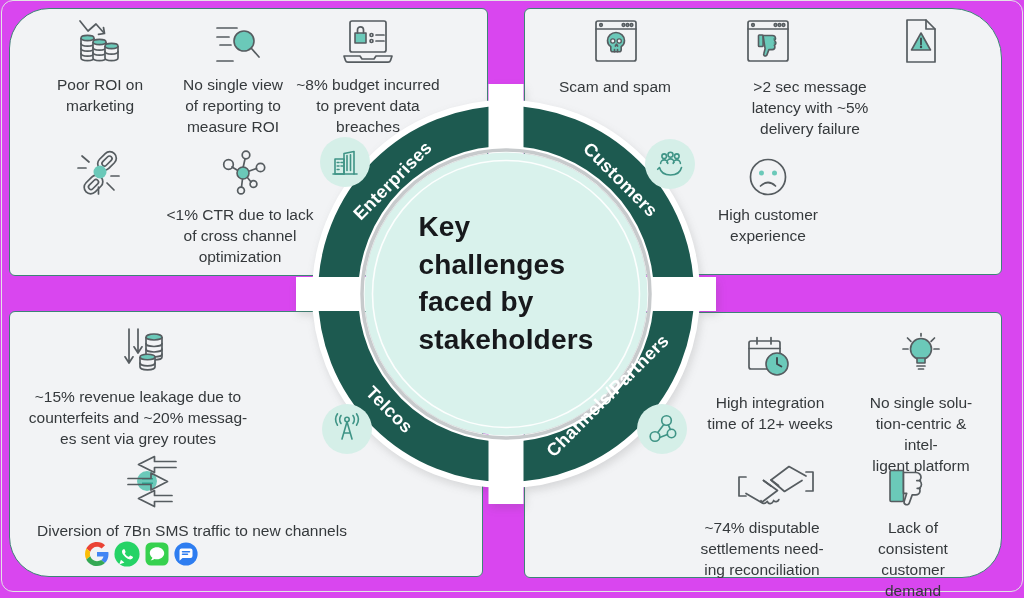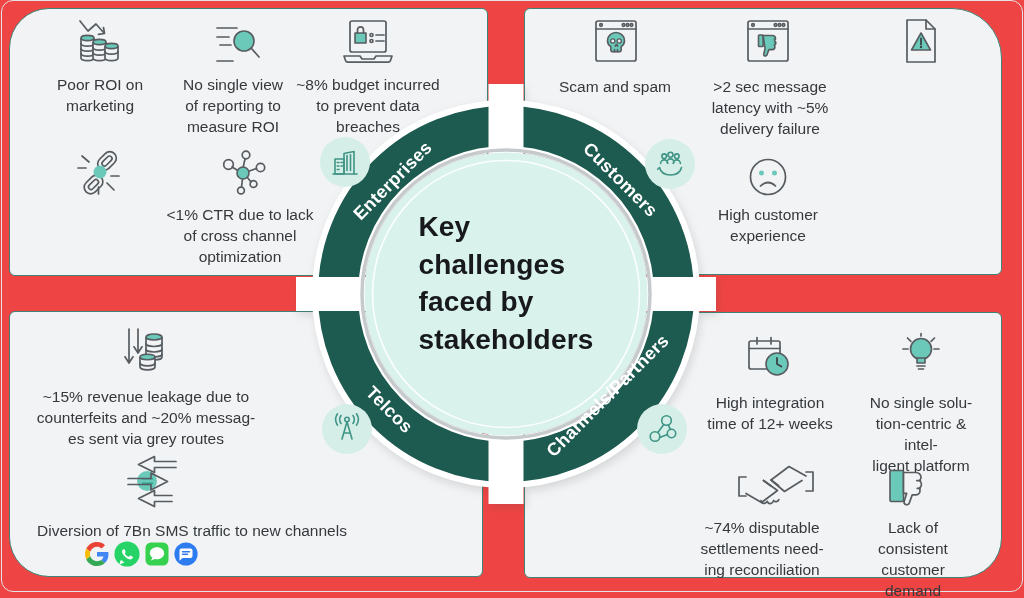--- a/index.html
+++ b/index.html
@@ -1,16 +1,16 @@
 <!DOCTYPE html>
 <html><head>
 <meta charset="utf-8">
 <style>
   html,body{margin:0;padding:0;background:#fff;}
-  #stage{position:relative;width:1024px;height:598px;background:#ef4444;overflow:hidden;
+  #stage{position:relative;width:1024px;height:598px;background:#d946ef;overflow:hidden;
          font-family:"Liberation Sans",sans-serif;}
   .frame{position:absolute;left:1px;top:0px;width:1020px;height:590px;border:1px solid #e2e3e4;
          border-radius:12px;pointer-events:none;}
   .panel{position:absolute;background:#f2f3f5;border:1.5px solid #3e8376;box-sizing:border-box;}
   .panel.tl{left:9px;top:8px;width:479px;height:268px;border-radius:40px 6px 80px 6px;}
   .panel.tr{left:524px;top:8px;width:478px;height:267px;border-radius:6px 50px 6px 80px;}
   .panel.bl{left:9px;top:311px;width:474px;height:266px;border-radius:6px 80px 6px 40px;}
   .panel.br{left:524px;top:312px;width:478px;height:266px;border-radius:80px 6px 40px 6px;}
   .icon{position:absolute;transform:translate(-50%,-50%);line-height:0;}
   .lbl{position:absolute;transform:translateX(-50%);white-space:pre-line;text-align:center;
@@ -135,21 +135,21 @@
       <path class="s" d="M3,11 H43"></path>
       <circle class="s" cx="8" cy="7" r="1.3"></circle>
         <circle class="s" cx="30.5" cy="7" r="1.3"></circle>
       <circle class="s" cx="34.5" cy="7" r="1.3"></circle>
         <circle class="s" cx="38.5" cy="7" r="1.3"></circle>
       <rect class="t" x="13.5" y="17" width="4.6" height="11.5" rx="0.8" stroke-width="1.4"></rect>
       <path class="t" stroke-width="1.4" d="M18.1,17.5 h9.3 c1.7,0 3.1,1.3 3.1,3 0,.9 -.4,1.6 -1,2.1 .8,.5 1.3,1.4 1.3,2.3 0,1.1 -.6,2 -1.5,2.4 .4,.5 .6,1.1 .6,1.7 0,1.5 -1.2,2.6 -2.6,2.6 h-3.4 l-2,5.3 c-.3,.9 -1.3,1.3 -2.1,1 -.9,-.3 -1.3,-1.2 -1,-2.1 l1.3,-5 Z"></path>
       <path d="M28.3,21 h2.8 M28.7,25 h2.6" stroke="#3e6c61" stroke-width="1.1" fill="none"></path>
     </svg>
   </div>
-  <div class="lbl" style="left:770px;top:77px">&gt;2 sec message
+  <div class="lbl" style="left:810px;top:77px">&gt;2 sec message
 latency with ~5%
 delivery failure</div>
 
   <div class="icon" style="left:921px;top:41px">
     <svg width="38" height="48" viewBox="0 0 38 48">
       <path class="sf" d="M5,3 h19 l9,9 v33 h-28 Z"></path>
       <path class="s" d="M24,3 v9 h9"></path>
       <path class="t" d="M19,16 L28.5,33 H9.5 Z"></path>
       <path d="M19,21.5 v6" stroke="#3c4247" stroke-width="1.8" fill="none" stroke-linecap="round"></path>
       <circle cx="19" cy="30" r="1.2" fill="#3c4247"></circle>
@@ -171,21 +171,21 @@
     <svg width="54" height="54" viewBox="0 0 54 54">
       <path class="s" d="M11,4 V38 M11,38 l-4,-6.2 M11,38 l4,-6.2 M20,4 V28 M20,28 l-4,-6.2 M20,28 l4,-6.2"></path>
       <path class="sf" d="M28,12 v20 a8,3 0 0 0 16,0 v-20"></path>
       <path class="s" d="M28,18.5 a8,3 0 0 0 16,0 M28,24 a8,3 0 0 0 16,0 M28,29 a8,3 0 0 0 16,0"></path>
       <ellipse class="t" cx="36" cy="12" rx="8" ry="3"></ellipse>
       <path class="sf" d="M22,32 v10 a7.5,2.8 0 0 0 15,0 v-10"></path>
       <path class="s" d="M22,38 a7.5,2.8 0 0 0 15,0"></path>
       <ellipse class="t" cx="29.5" cy="32" rx="7.5" ry="2.8"></ellipse>
     </svg>
   </div>
-  <div class="lbl" style="left:146px;top:387px">~15% revenue leakage due to
+  <div class="lbl" style="left:138px;top:387px">~15% revenue leakage due to
 counterfeits and ~20% messag-
 es sent via grey routes</div>
 
   <div class="icon" style="left:150px;top:481px">
     <svg width="60" height="56" viewBox="0 0 60 56">
       <circle class="tn" cx="27" cy="28" r="10"></circle>
       <path d="M22,25.8 H33 M22,30.2 H33" stroke="#2fa390" stroke-width="1.6" fill="none"></path>
       <path class="s" stroke-width="1.6" d="M56,8.5 H34.5 V3.5 L18.5,11.5 34.5,19.5 V14.5 H56"></path>
       <path class="s" stroke-width="1.6" d="M8,25.5 H31 V20 L47.5,28.5 31,37 V31.5 H8"></path>
       <path class="s" stroke-width="1.6" d="M52,42.5 H34.5 V37.5 L18.5,45.5 34.5,53.5 V48.5 H52"></path>

